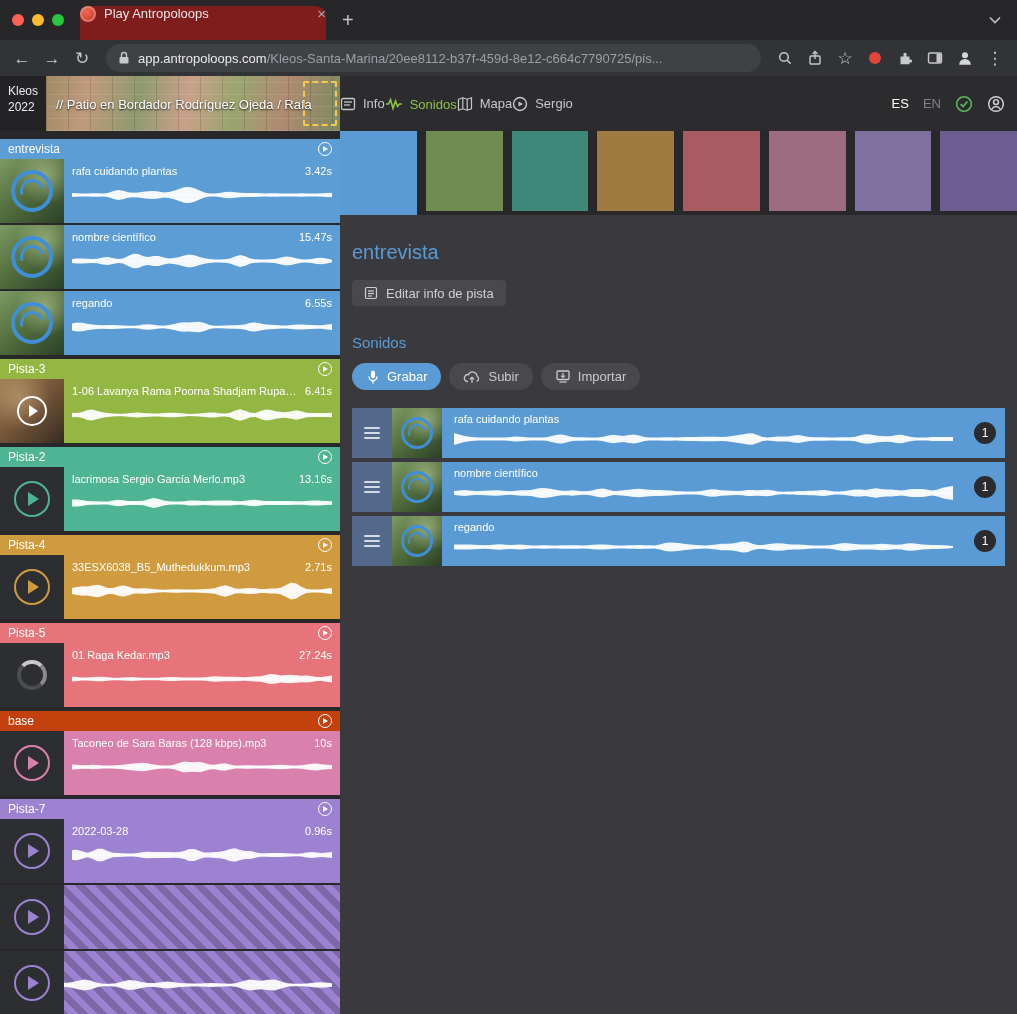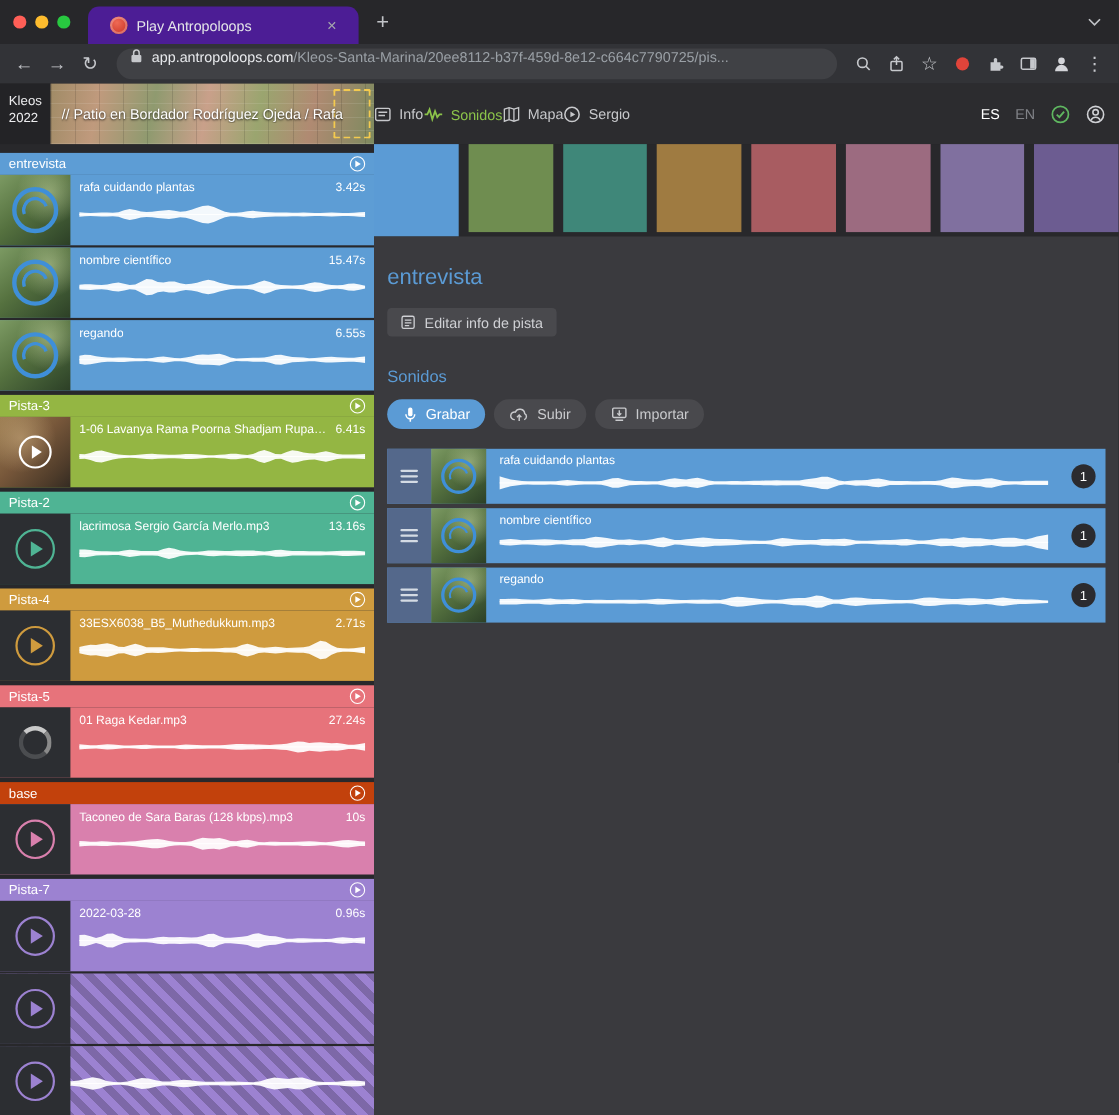--- a/index.html
+++ b/index.html
@@ -10,38 +10,38 @@
     -webkit-font-smoothing:antialiased;
   }
   svg { display:block; }
 
   
   .tabstrip { height:40px; background:#27272a; display:flex; align-items:center; }
   .lights { display:flex; gap:8px; margin:0 16px 0 12px; }
   .light { width:12px; height:12px; border-radius:50%; }
   .light.r { background:#ff5f57; } .light.y { background:#febc2e; } .light.g { background:#28c840; }
   .tab {
-    height:34px; margin-top:6px; width:246px; background:#4c1d95;
-    border-radius:10px 10px 0 0; display:flex; align-items:center; padding:0 20px; gap:8px;
+    height:34px; margin-top:6px; width:246px; background:#7f1d1d;
+    border-radius:10px 10px 0 0; display:flex; padding:0 0; gap:8px;
   }
   .favicon {
     width:16px; height:16px; border-radius:50%; flex-shrink:0;
     background:radial-gradient(circle at 40% 35%, #ef6a55, #cf3b2c 75%);
     box-shadow:inset 0 0 0 2px rgba(255,255,255,.28);
   }
   .tab-title { color:#e4e5e8; font-size:13px; flex:1; white-space:nowrap; overflow:hidden; }
   .tab-close { color:#a5a8ad; font-size:15px; line-height:1; }
   .newtab { color:#c2c4c8; font-size:20px; margin-left:16px; line-height:1; }
   .tab-chevron { margin-left:auto; margin-right:16px; }
 
   .toolbar { height:36px; background:#323337; display:flex; align-items:center; padding:0 8px; gap:2px; }
   .tbtn { width:28px; height:28px; display:flex; align-items:center; justify-content:center;
           color:#c6c8cc; font-size:17px; border-radius:50%; line-height:1; }
   .urlbar { flex:1; min-width:0; height:28px; background:#404145; border-radius:14px;
-            margin:0 8px; display:flex; align-items:flex-start; padding:0 12px; gap:8px; }
+            margin:0 8px; display:flex; align-items:center; padding:0 12px; gap:8px; }
   .url { font-size:13px; white-space:nowrap; overflow:hidden; text-overflow:ellipsis; color:#9aa0a6; }
   .url b { color:#e8eaed; font-weight:normal; }
   .red-dot { width:12px; height:12px; border-radius:50%; background:#e0443a; margin:0 8px; }
 
   
   .appheader { height:55px; background:#2c2c2f; display:flex; align-items:center; }
   .project { width:46px; height:55px; background:#232326; color:#ececee; font-size:12px;
              line-height:1.35; padding:7px 0 0 8px; flex-shrink:0; }
   .headthumb {
     width:294px; height:55px; position:relative; flex-shrink:0; overflow:hidden;

